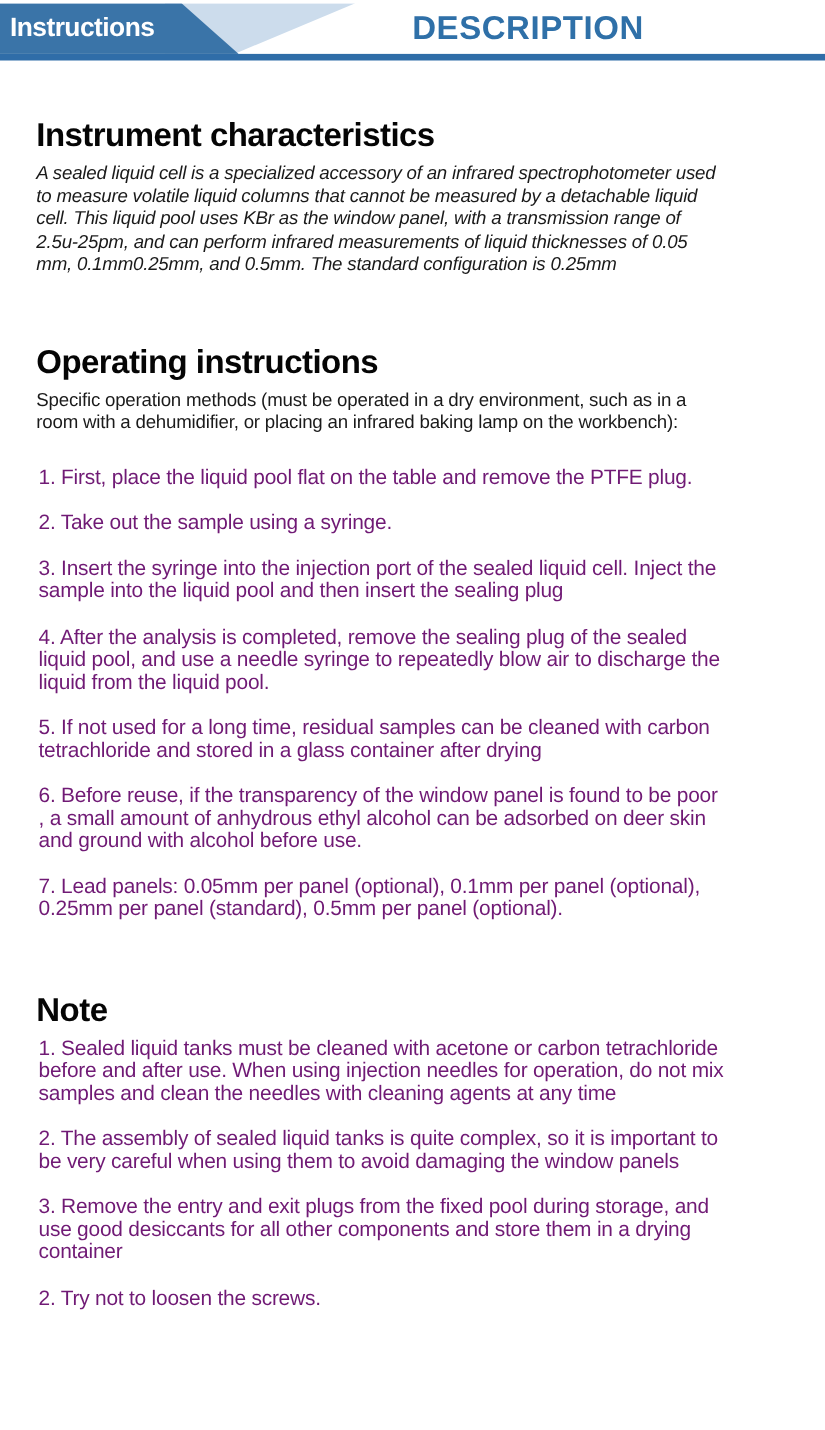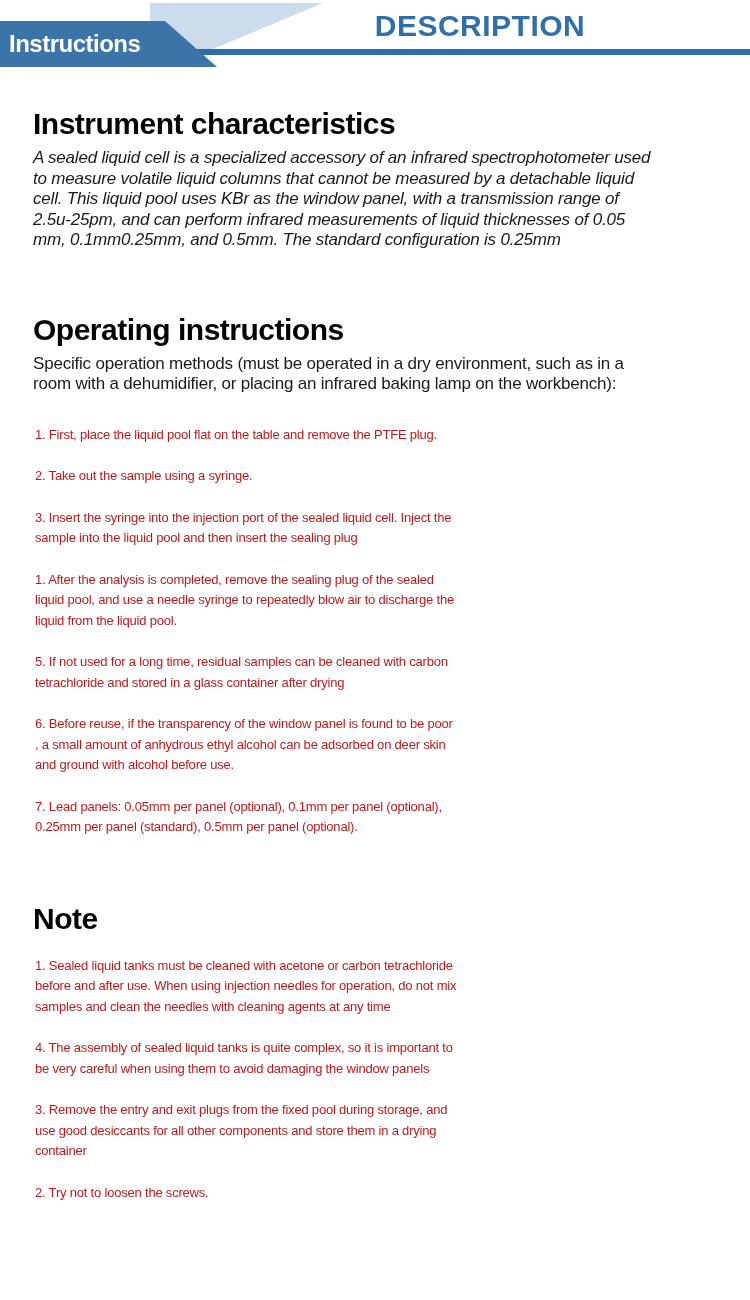--- a/index.html
+++ b/index.html
@@ -20,21 +20,21 @@
     width: 750px; height: 6px;
     background: #2f6da8;
   }
   .banner-light {
     position: absolute; left: 0; top: 3px;
     width: 330px; height: 46px;
     background: #ccdcec;
     clip-path: polygon(150px 0, 323px 0, 213px 100%, 150px 100%);
   }
   .banner-dark {
-    position: absolute; left: 0; top: 21px;
+    position: absolute; left: 0; top: 3px;
     width: 230px; height: 46px;
     background: #3a74a8;
     clip-path: polygon(0 0, 165px 0, 217px 100%, 0 100%);
   }
   .banner-dark .banner-text {
     display: block;
     line-height: 46px;
     padding-left: 9px;
     font-size: 24px;
     font-weight: bold;
@@ -71,27 +71,27 @@
     line-height: 20.5px;
     letter-spacing: -0.2px;
     white-space: pre-line;
     color: #1a1a1a;
     margin: 0;
   }
   #characteristics-body { margin-top: 7px; font-style: italic; }
   #operating-intro      { margin-top: 7px; }
 
   .steps  { margin-top: 30px; }
-  .notes  { margin-top: 20px; }
+  .notes  { margin-top: 8px; }
   .list-item {
-    font-size: 13px;
+    font-size: 19px;
     line-height: 20.5px;
     letter-spacing: -0.2px;
     white-space: pre-line;
-    color: #b91c1c;
+    color: #701a75;
     margin: 0 0 21px 2px;
   }
   .notes .list-item:first-child { margin-top: 0; }
 </style>
 </head>
 <body>
 
 <div class="header">
   <div class="header-rule"></div>
   <div class="banner-light"></div>
@@ -112,39 +112,39 @@
 
   <h2 class="section-heading" id="heading-operating">Operating instructions</h2>
   <p class="para" id="operating-intro">Specific operation methods (must be operated in a dry environment, such as in a
 room with a dehumidifier, or placing an infrared baking lamp on the workbench):</p>
 
   <div class="steps">
     <p class="list-item">1. First, place the liquid pool flat on the table and remove the PTFE plug.</p>
     <p class="list-item">2. Take out the sample using a syringe.</p>
     <p class="list-item">3. Insert the syringe into the injection port of the sealed liquid cell. Inject the
  sample into the liquid pool and then insert the sealing plug</p>
-    <p class="list-item">1. After the analysis is completed, remove the sealing plug of the sealed
+    <p class="list-item">4. After the analysis is completed, remove the sealing plug of the sealed
 liquid pool, and use a needle syringe to repeatedly blow air to discharge the
  liquid from the liquid pool.</p>
     <p class="list-item">5. If not used for a long time, residual samples can be cleaned with carbon
 tetrachloride and stored in a glass container after drying</p>
     <p class="list-item">6. Before reuse, if the transparency of the window panel is found to be poor
 , a small amount of anhydrous ethyl alcohol can be adsorbed on deer skin
 and ground with alcohol before use.</p>
     <p class="list-item">7. Lead panels: 0.05mm per panel (optional), 0.1mm per panel (optional),
 0.25mm per panel (standard), 0.5mm per panel (optional).</p>
   </div>
 
   <h2 class="section-heading" id="heading-note">Note</h2>
 
   <div class="notes">
     <p class="list-item">1. Sealed liquid tanks must be cleaned with acetone or carbon tetrachloride
  before and after use. When using injection needles for operation, do not mix
  samples and clean the needles with cleaning agents at any time</p>
-    <p class="list-item">4. The assembly of sealed liquid tanks is quite complex, so it is important to
+    <p class="list-item">2. The assembly of sealed liquid tanks is quite complex, so it is important to
 be very careful when using them to avoid damaging the window panels</p>
     <p class="list-item">3. Remove the entry and exit plugs from the fixed pool during storage, and
 use good desiccants for all other components and store them in a drying
 container</p>
     <p class="list-item">2. Try not to loosen the screws.</p>
   </div>
 
 </div>
 
 </body></html>

